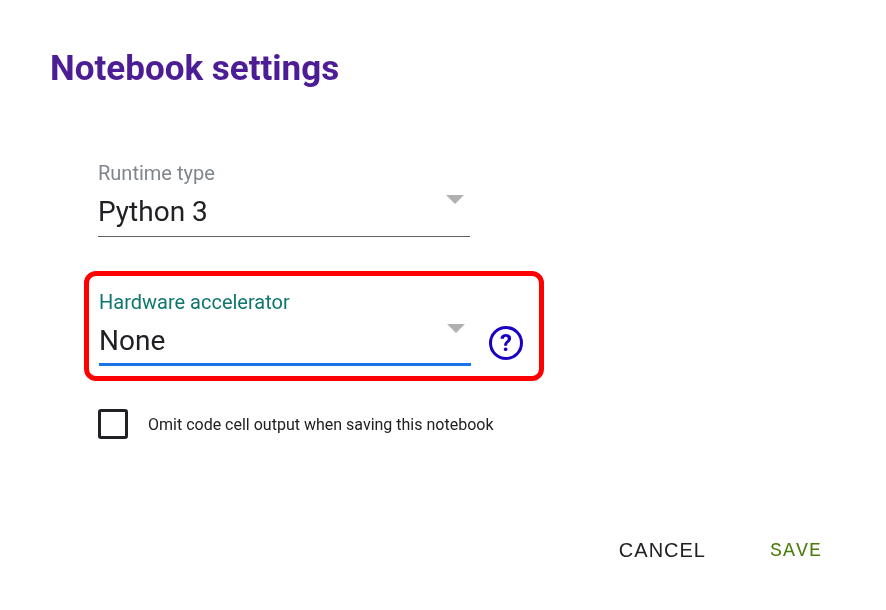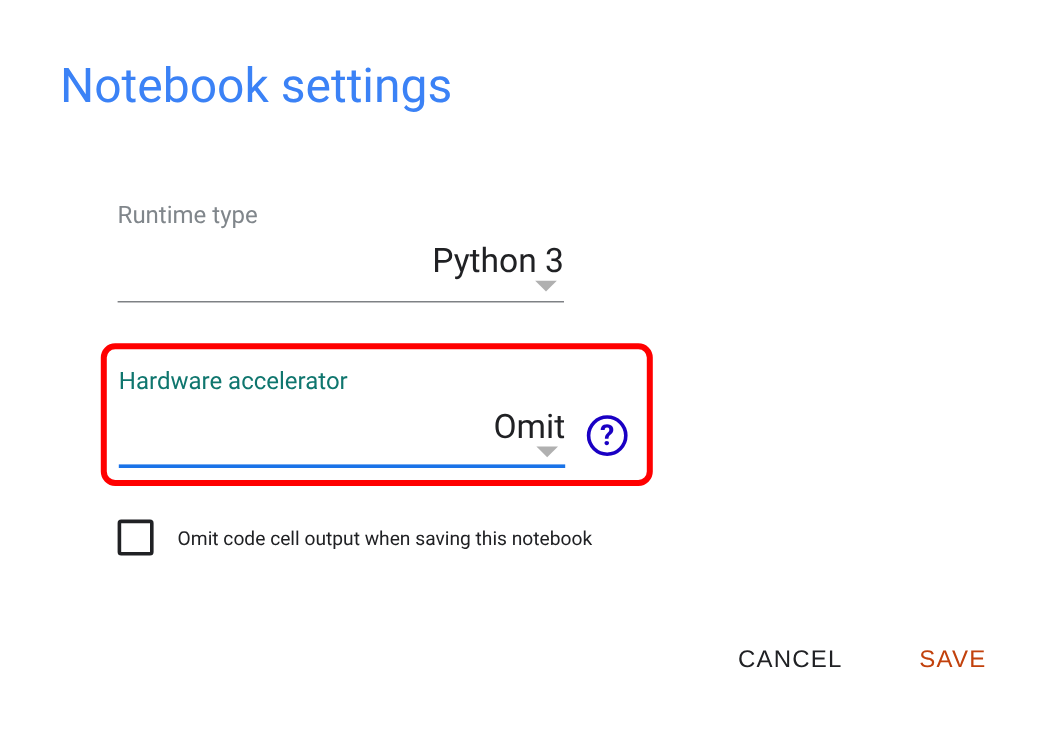--- a/index.html
+++ b/index.html
@@ -15,49 +15,48 @@
       position: relative;
     }
     .dialog {
       width: 100%;
       height: 100%;
       padding: 48px 50px 40px 50px;
       display: flex;
       flex-direction: column;
     }
     .dialog-title {
-      font-size: 40px;
-      font-weight: 400;
-      color: #3b82f6;
+      font-size: 35px;
+      font-weight: 700;
+      color: #4c1d95;
       margin-bottom: 72px;
     }
     .form-area {
       padding-left: 48px;
     }
     .field {
       margin-bottom: 34px;
     }
     .field-label {
       font-size: 20px;
       color: #80868b;
       margin-bottom: 6px;
       display: block;
     }
     .field-label.active {
       color: #0f766e;
     }
     .select {
       width: 372px;
       display: flex;
-      align-items: flex-end;
+      align-items: flex-start;
       justify-content: space-between;
       border-bottom: 1px solid #5f6368;
       padding: 4px 0 8px 0;
       cursor: pointer;
-      flex-direction: column;
     }
     .select.active {
       border-bottom: 3px solid #1a73e8;
       padding-bottom: 6px;
     }
     .select-value {
       font-size: 28px;
       color: #202124;
     }
     .triangle-down {
@@ -127,21 +126,22 @@
       letter-spacing: 1px;
       background: none;
       border: none;
       cursor: pointer;
       padding: 8px 4px;
     }
     .btn-cancel {
       color: #202124;
     }
     .btn-save {
-      color: #c2410c;
+      color: #4d7c0f;
+      font-family: Liberation Mono, monospace;
     }
   </style>
 </head>
 <body>
 
 <div class="dialog">
   <h1 class="dialog-title">Notebook settings</h1>
 
   <div class="form-area">
 
@@ -150,21 +150,21 @@
       <div class="select">
         <span class="select-value">Python 3</span>
         <span class="triangle-down"></span>
       </div>
     </div>
 
     <div class="highlight-box">
       <span class="field-label active">Hardware accelerator</span>
       <div class="field-accel-row">
         <div class="select active">
-          <span class="select-value">Omit</span>
+          <span class="select-value">None</span>
           <span class="triangle-down"></span>
         </div>
         <div class="help-icon">?</div>
       </div>
     </div>
 
     <div class="checkbox-row">
       <div class="checkbox"></div>
       <span class="checkbox-label">Omit code cell output when saving this notebook</span>
     </div>

